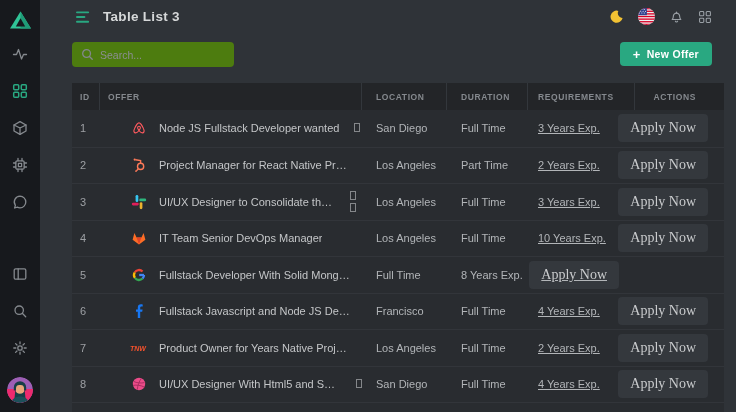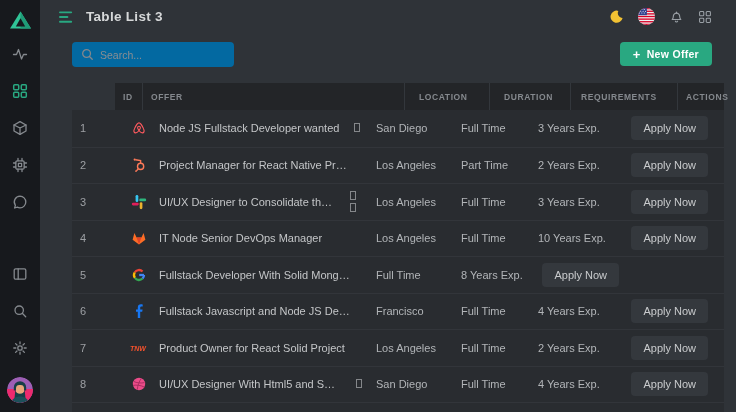--- a/index.html
+++ b/index.html
@@ -13,61 +13,61 @@
   .logo{width:40px;height:40px;display:flex;align-items:center;justify-content:center;}
   .side-nav{flex:1;display:flex;flex-direction:column;align-items:center;justify-content:space-between;padding:6px 0 9px;}
   .side-group{display:flex;flex-direction:column;align-items:center;gap:21px;}
   .sicon{width:16px;height:16px;display:flex;align-items:center;justify-content:center;cursor:pointer;}
   .sicon svg{stroke:#85898e;fill:none;stroke-width:1.3;stroke-linecap:round;stroke-linejoin:round;}
   .sicon.active svg{stroke:var(--accent);stroke-width:1.5;}
   .avatar{width:26px;height:26px;border-radius:50%;overflow:hidden;cursor:pointer;}
 
   
   .main{flex:1;display:flex;flex-direction:column;min-width:0;}
-  .topbar{height:36px;display:flex;align-items:center;padding:0 24px 0 19px;}
+  .topbar{height:36px;display:flex;align-items:center;padding:0 24px 0 36px;}
   .hamburger{margin-right:12px;cursor:pointer;display:flex;}
   .page-title{font-size:13.5px;font-weight:bold;color:#d6d8d9;letter-spacing:.3px;margin:0;}
   .top-icons{margin-left:auto;display:flex;align-items:center;gap:14px;}
   .ticon{display:flex;align-items:center;justify-content:center;cursor:pointer;}
   .ticon.line svg{stroke:#9aa0a6;fill:none;stroke-width:1.2;stroke-linecap:round;stroke-linejoin:round;}
 
   .content{padding:9px 12px 0 32px;display:flex;flex-direction:column;}
   .toolbar{display:flex;align-items:flex-start;justify-content:space-between;height:25px;}
   .searchbox{position:relative;width:162px;height:25px;}
   .searchbox svg{position:absolute;left:9px;top:6px;stroke:#83878c;fill:none;stroke-width:1.4;stroke-linecap:round;}
-  .search-input{width:100%;height:100%;background:#0369a1;border:none;border-radius:4px;
+  .search-input{width:100%;height:100%;background:#4d7c0f;border:none;border-radius:4px;
     padding:0 8px 0 28px;color:#c7c9cb;font-size:10.5px;font-family:"Liberation Sans",sans-serif;outline:none;}
   .search-input::placeholder{color:#8b8e92;}
   .new-offer{height:24px;margin-right:12px;padding:0 13px;border:none;border-radius:4px;
     background:var(--accent);color:#fff;font-size:10.5px;font-weight:bold;letter-spacing:.3px;
     font-family:"Liberation Sans",sans-serif;display:flex;align-items:center;gap:6px;cursor:pointer;}
   .new-offer .plus{font-size:13px;font-weight:bold;line-height:1;}
 
   
   .table{margin-top:16px;}
   .thead,.tr{display:grid;grid-template-columns:28px 262px 85px 81px 107px 1fr;}
-  .thead{height:27px;background:#232528;margin-left:43px;}
+  .thead{height:27px;background:#232528;}
   .th{display:flex;align-items:center;padding-left:8px;font-size:8.5px;font-weight:bold;
       letter-spacing:.6px;color:#85898e;border-right:1px solid #33373c;text-transform:uppercase;}
   .th:last-child{border-right:none;justify-content:flex-end;padding-right:28px;}
   .th:nth-child(3),.th:nth-child(4){padding-left:14px;}
   .th:nth-child(5){padding-left:10px;}
   .tr{height:36.5px;background:#292c30;}
   .tr + .tr{border-top:1px solid #32353a;}
   .td{display:flex;align-items:center;padding-left:8px;font-size:11px;color:#b2b5b8;min-width:0;}
   .td-id{color:#9da0a4;}
   .td-offer{padding-left:30px;gap:12px;color:#c4c6c8;}
   .td:nth-child(3),.td:nth-child(4){padding-left:14px;}
-  .td:nth-child(5){padding-left:10px;}
+  .td:nth-child(5){padding-left:10px;text-decoration:underline;}
   .cicon{width:17px;height:17px;display:flex;align-items:center;justify-content:center;flex-shrink:0;}
   .offer-title{white-space:nowrap;overflow:hidden;text-overflow:ellipsis;}
   .tofu{display:inline-block;width:6px;height:9px;border:1px solid #84878a;margin-left:3px;flex-shrink:0;}
   .td-actions{justify-content:flex-end;padding-right:16px;}
-  .apply-btn{background:#34383d;border:none;border-radius:4px;color:#c9cbcd;font-size:11px;
-    padding:6px 12px;font-family:Liberation Sans, sans-serif;cursor:pointer;white-space:nowrap;}
+  .apply-btn{background:#34383d;border:none;border-radius:4px;color:#c9cbcd;font-size:14px;
+    padding:6px 12px;font-family:Liberation Serif, serif;cursor:pointer;white-space:nowrap;}
   .row-stub{height:10px;background:#292c30;border-top:1px solid #32353a;}
 </style>
 </head>
 <body>
 
 <div class="app">
 
   <aside class="sidebar">
     <div class="logo">
       <svg width="23" height="20" viewBox="0 0 24 21">
@@ -308,21 +308,21 @@
 
   <div class="tr">
     <div class="td td-id">4</div>
     <div class="td td-offer">
       <span class="cicon">
                   <svg width="16" height="16" viewBox="0 0 16 16">
     <path d="M8 14.5 1.6 9.7 3.4 2.9 5.6 7.4h4.8l2.2-4.5 1.8 6.8Z" fill="#fc6d26"></path>
     <path d="M8 14.5 5.6 7.4h4.8Z" fill="#e24329"></path>
                   </svg>
                 </span>
-      <span class="offer-title">IT Node Senior DevOps Manager</span>
+      <span class="offer-title">IT Team Senior DevOps Manager</span>
       <span class="tofu-wrap"></span>
     </div>
     <div class="td">Los Angeles</div>
     <div class="td">Full Time</div>
     <div class="td">10 Years Exp.</div>
     <div class="td td-actions">
       <button class="apply-btn">Apply Now</button>
     </div>
   </div>
 
@@ -368,21 +368,21 @@
   </div>
 
   <div class="tr">
     <div class="td td-id">7</div>
     <div class="td td-offer">
       <span class="cicon">
                   <svg width="20" height="10" viewBox="0 0 23 10">
     <text x="0" y="8.5" font-family="Liberation Sans, sans-serif" font-size="9.5" font-weight="bold" font-style="italic" fill="#f5522d">TNW</text>
                   </svg>
                 </span>
-      <span class="offer-title">Product Owner for React Solid Project</span>
+      <span class="offer-title">Product Owner for Years Native Project</span>
       <span class="tofu-wrap"></span>
     </div>
     <div class="td">Los Angeles</div>
     <div class="td">Full Time</div>
     <div class="td">2 Years Exp.</div>
     <div class="td td-actions">
       <button class="apply-btn">Apply Now</button>
     </div>
   </div>
 

